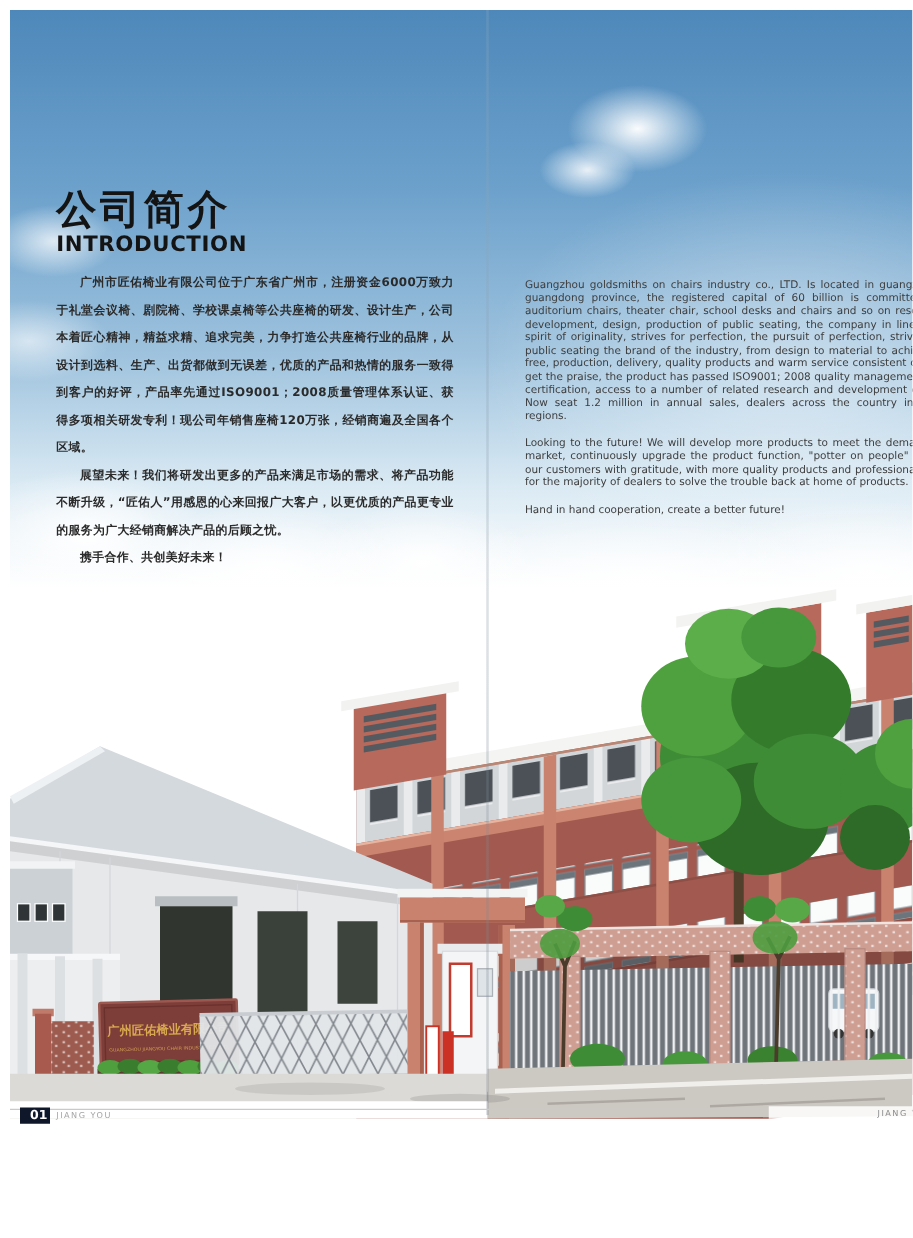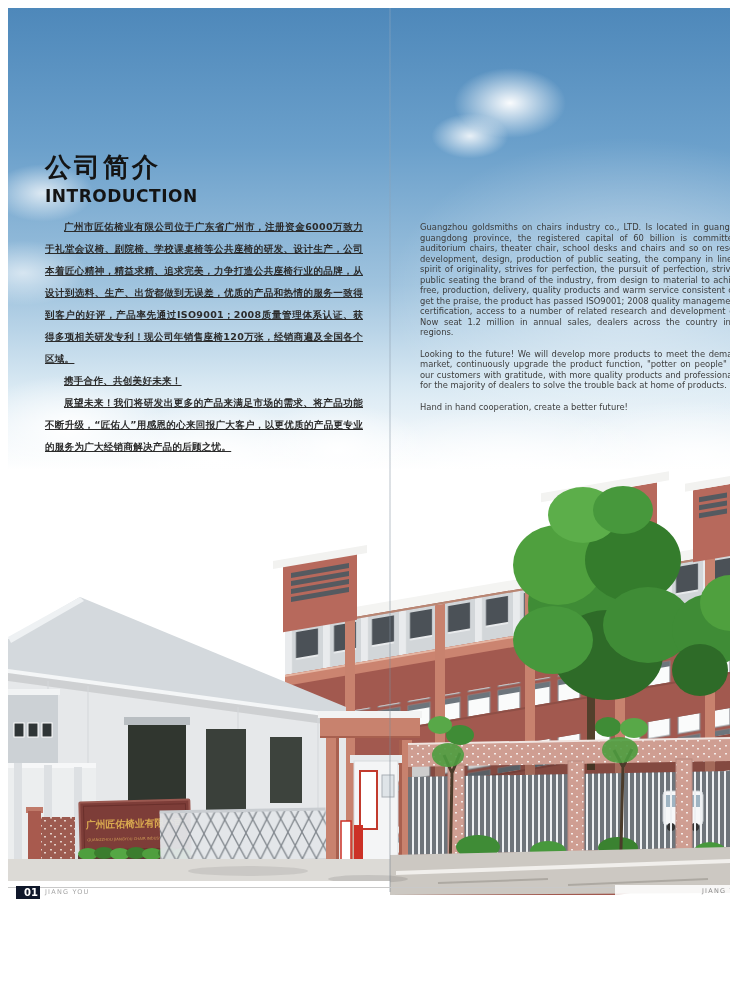--- a/index.html
+++ b/index.html
@@ -17,28 +17,28 @@
       radial-gradient(ellipse 90px 45px at 15px 265px, rgba(255,255,255,0.6), rgba(255,255,255,0) 72%),
       radial-gradient(ellipse 130px 70px at 60px 420px, #ffffff, rgba(255,255,255,0) 75%),
       radial-gradient(ellipse 150px 75px at 205px 452px, #ffffff, rgba(255,255,255,0) 75%),
       radial-gradient(ellipse 120px 62px at 330px 442px, rgba(255,255,255,0.96), rgba(255,255,255,0) 75%),
       radial-gradient(ellipse 200px 80px at 500px 462px, rgba(255,255,255,0.92), rgba(255,255,255,0) 80%),
       radial-gradient(ellipse 180px 72px at 685px 450px, rgba(255,255,255,0.88), rgba(255,255,255,0) 80%),
       radial-gradient(ellipse 320px 210px at 86% 62%, rgba(255,255,255,0.45), rgba(255,255,255,0) 75%),
       linear-gradient(to bottom,#4e88ba 0%, #6ba0cb 30%, #9fc3de 60%, #d9e9f3 82%, #ffffff 100%);
   }
   .title-block{position:absolute;left:45px;top:150px;color:#141414;}
-  .title-cn{font-size:26px;font-weight:900;letter-spacing:3px;line-height:34px;}
+  .title-cn{font-size:32px;font-weight:900;letter-spacing:3px;line-height:34px;}
   .title-en{font-size:17px;font-weight:800;letter-spacing:0.5px;margin-top:2px;}
   .cn-text{
     position:absolute;left:45px;top:216px;width:318px;
     font-size:9.5px;line-height:22px;font-weight:700;color:#2b2b2b;
     text-align:justify;letter-spacing:0.3px;
   }
-  .cn-text p{margin:0;text-indent:2em;text-decoration:underline;}
+  .cn-text p{margin:0;text-indent:2em;}
   .en-text{
     position:absolute;left:420px;top:222px;width:352px;
     font-size:8.4px;line-height:10.5px;color:#3d3d3d;text-align:justify;
   }
   .en-text p{margin:0 0 11px 0;}
   .photo{position:absolute;left:8px;top:455px;width:722px;height:440px;}
   .photo svg{display:block;}
   .fold{
     position:absolute;left:389px;top:8px;width:2px;height:884px;
     background:linear-gradient(to bottom, rgba(150,170,190,0.25), rgba(120,130,140,0.30));
@@ -66,22 +66,22 @@
 
 <div class="sky"></div>
 
 <div class="title-block">
   <div class="title-cn">公司简介</div>
   <div class="title-en">INTRODUCTION</div>
 </div>
 
 <div class="cn-text">
   <p>广州市匠佑椅业有限公司位于广东省广州市，注册资金6000万致力于礼堂会议椅、剧院椅、学校课桌椅等公共座椅的研发、设计生产，公司本着匠心精神，精益求精、追求完美，力争打造公共座椅行业的品牌，从设计到选料、生产、出货都做到无误差，优质的产品和热情的服务一致得到客户的好评，产品率先通过ISO9001；2008质量管理体系认证、获得多项相关研发专利！现公司年销售座椅120万张，经销商遍及全国各个区域。</p>
+  <p>展望未来！我们将研发出更多的产品来满足市场的需求、将产品功能不断升级，“匠佑人”用感恩的心来回报广大客户，以更优质的产品更专业的服务为广大经销商解决产品的后顾之忧。</p>
   <p>携手合作、共创美好未来！</p>
-  <p>展望未来！我们将研发出更多的产品来满足市场的需求、将产品功能不断升级，“匠佑人”用感恩的心来回报广大客户，以更优质的产品更专业的服务为广大经销商解决产品的后顾之忧。</p>
 </div>
 
 <div class="en-text">
   <p>Guangzhou goldsmiths on chairs industry co., LTD. Is located in guangzhou city, guangdong province, the registered capital of 60 billion is committed to the auditorium chairs, theater chair, school desks and chairs and so on research and development, design, production of public seating, the company in line with the spirit of originality, strives for perfection, the pursuit of perfection, strive to build public seating the brand of the industry, from design to material to achieve error-free, production, delivery, quality products and warm service consistent customers get the praise, the product has passed ISO9001; 2008 quality management system certification, access to a number of related research and development of patent! Now seat 1.2 million in annual sales, dealers across the country in different regions.</p>
   <p>Looking to the future! We will develop more products to meet the demand of the market, continuously upgrade the product function, "potter on people" to reward our customers with gratitude, with more quality products and professional services for the majority of dealers to solve the trouble back at home of products.</p>
   <p>Hand in hand cooperation, create a better future!</p>
 </div>
 
 <div class="photo">
 <svg width="722" height="440" viewBox="0 0 722 440" xmlns="http://www.w3.org/2000/svg">

